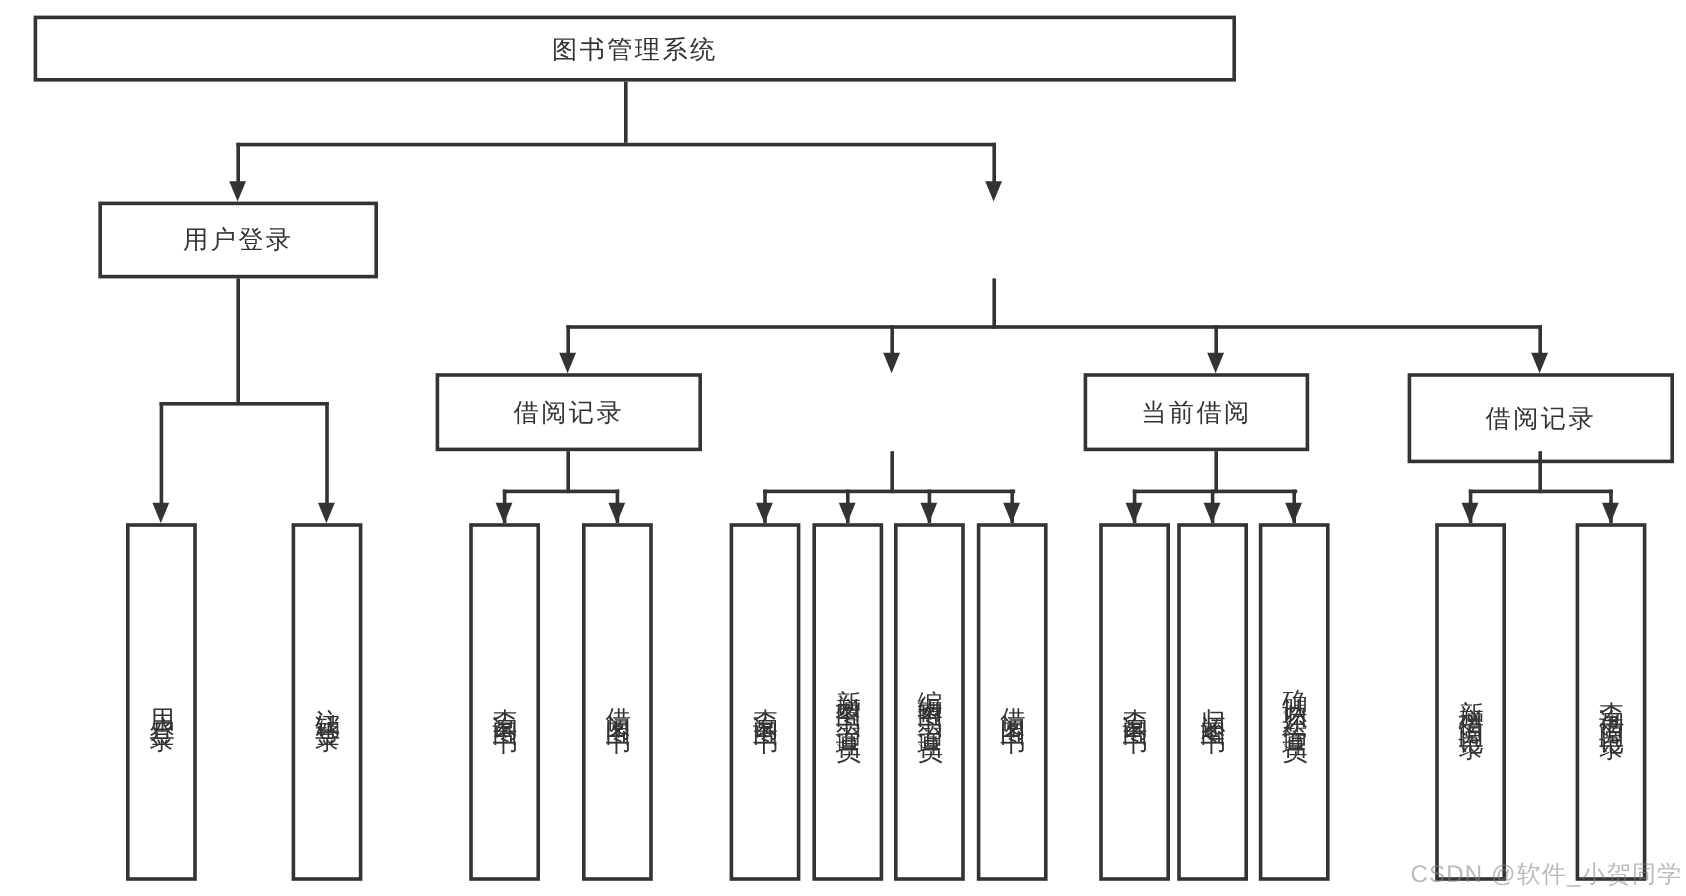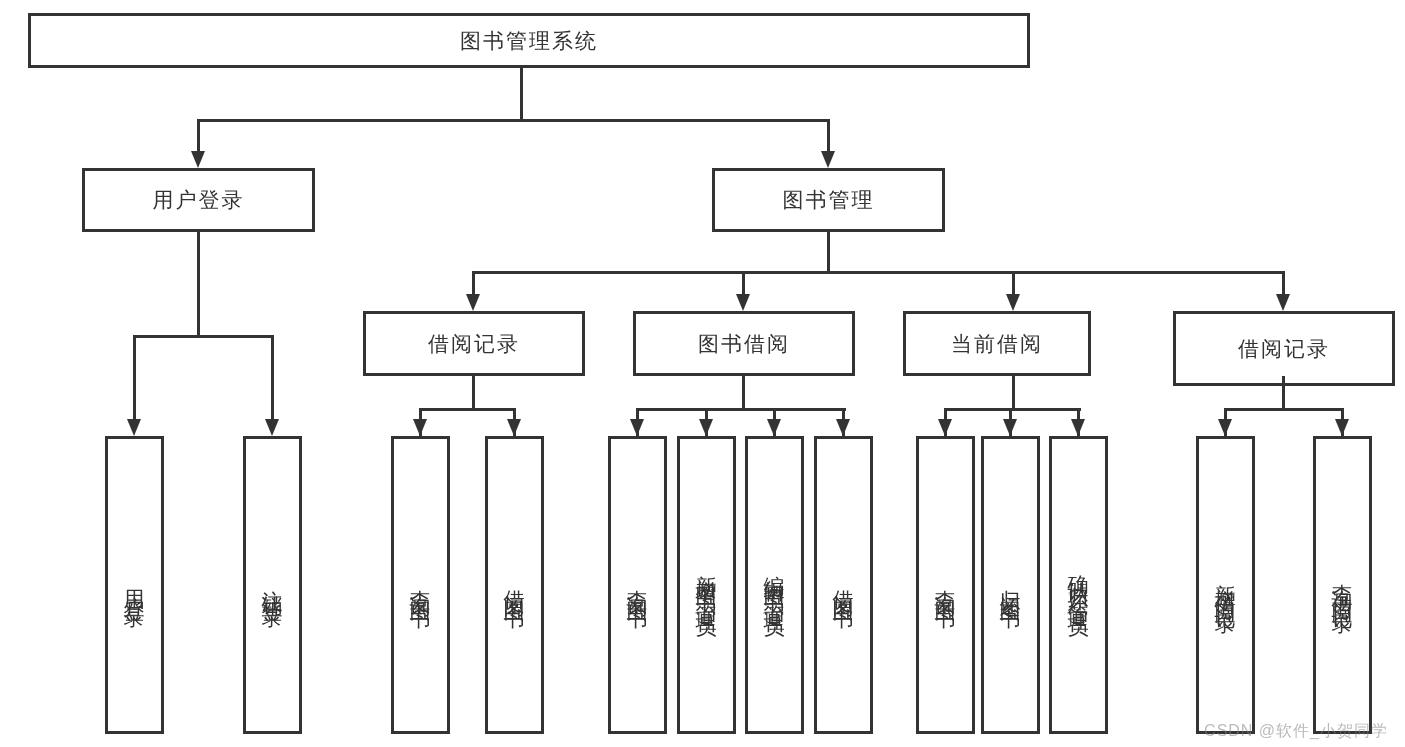--- a/index.html
+++ b/index.html
@@ -38,65 +38,63 @@
   .hl{height:3px;}
   .arrow{
     position:absolute;
     width:0;height:0;
     border-left:7px solid transparent;
     border-right:7px solid transparent;
     border-top:17px solid #333333;
   }
   .watermark{
     position:absolute;
-    right:17px;
+    right:3px;
     bottom:5px;
-    font-size:16px;
+    font-size:20px;
     color:rgba(130,130,130,0.55);
     letter-spacing:1px;
     white-space:nowrap;
   }
 </style>
 </head>
 <body>
 
 <div class="canvas">
 
   <div class="box hbox" style="left:28px;top:13px;width:1002px;height:55px">图书管理系统</div>
 
   <div class="cl vl" style="left:520px;top:68px;height:51px"></div>
   <div class="cl hl" style="left:197px;top:119px;width:633px"></div>
   <div class="cl vl" style="left:197px;top:119px;height:40px"></div>
   <div class="arrow" style="left:191px;top:151px"></div>
   <div class="cl vl" style="left:827px;top:119px;height:40px"></div>
   <div class="arrow" style="left:821px;top:151px"></div>
 
   <div class="box hbox" style="left:82px;top:168px;width:233px;height:64px">用户登录</div>
-  <div class="box hbox" style="left:712px;top:168px;width:233px;height:64px">图书管理</div>
 
   <div class="cl vl" style="left:197px;top:232px;height:103px"></div>
   <div class="cl hl" style="left:133px;top:335px;width:141px"></div>
   <div class="cl vl" style="left:133px;top:335px;height:92px"></div>
   <div class="arrow" style="left:127px;top:419px"></div>
   <div class="cl vl" style="left:271px;top:335px;height:92px"></div>
   <div class="arrow" style="left:265px;top:419px"></div>
 
   <div class="cl vl" style="left:827px;top:232px;height:42px"></div>
   <div class="cl hl" style="left:472px;top:271px;width:813px"></div>
   <div class="cl vl" style="left:472px;top:271px;height:33px"></div>
   <div class="arrow" style="left:466px;top:294px"></div>
   <div class="cl vl" style="left:742px;top:271px;height:33px"></div>
   <div class="arrow" style="left:736px;top:294px"></div>
   <div class="cl vl" style="left:1012px;top:271px;height:33px"></div>
   <div class="arrow" style="left:1006px;top:294px"></div>
   <div class="cl vl" style="left:1282px;top:271px;height:33px"></div>
   <div class="arrow" style="left:1276px;top:294px"></div>
 
   <div class="box hbox" style="left:363px;top:311px;width:222px;height:65px">借阅记录</div>
-  <div class="box hbox" style="left:633px;top:311px;width:222px;height:65px">图书借阅</div>
   <div class="box hbox" style="left:903px;top:311px;width:188px;height:65px">当前借阅</div>
   <div class="box hbox" style="left:1173px;top:311px;width:222px;height:75px">借阅记录</div>
 
   <div class="cl vl" style="left:472px;top:376px;height:35px"></div>
   <div class="cl hl" style="left:419px;top:408px;width:97px"></div>
   <div class="cl vl" style="left:419px;top:408px;height:28px"></div>
   <div class="arrow" style="left:413px;top:419px"></div>
   <div class="cl vl" style="left:513px;top:408px;height:28px"></div>
   <div class="arrow" style="left:507px;top:419px"></div>
 

